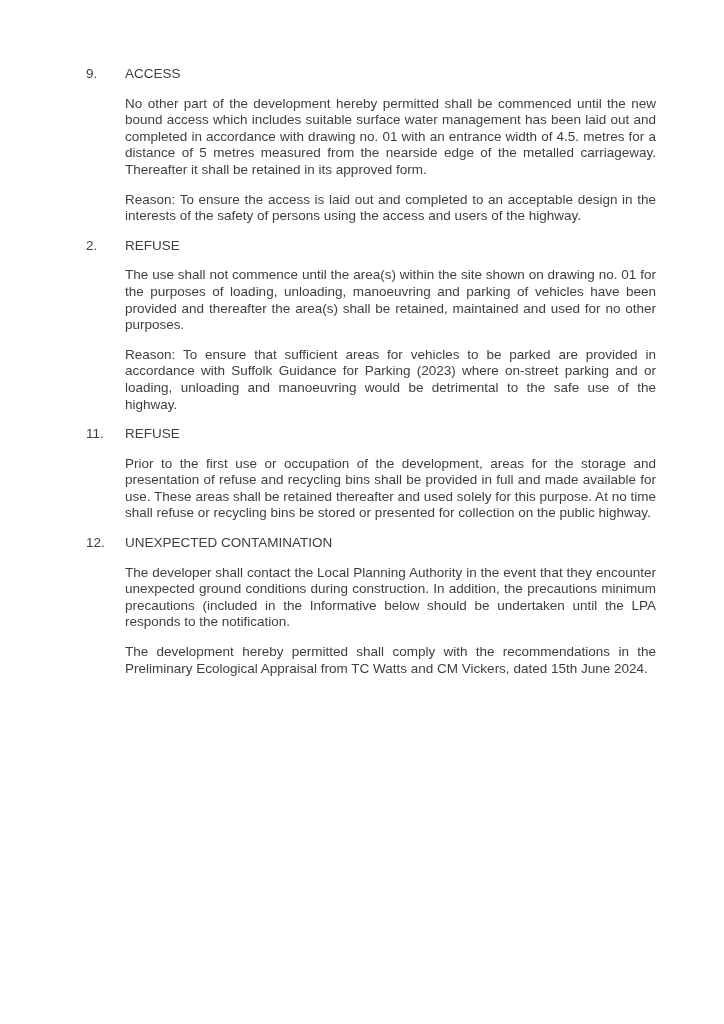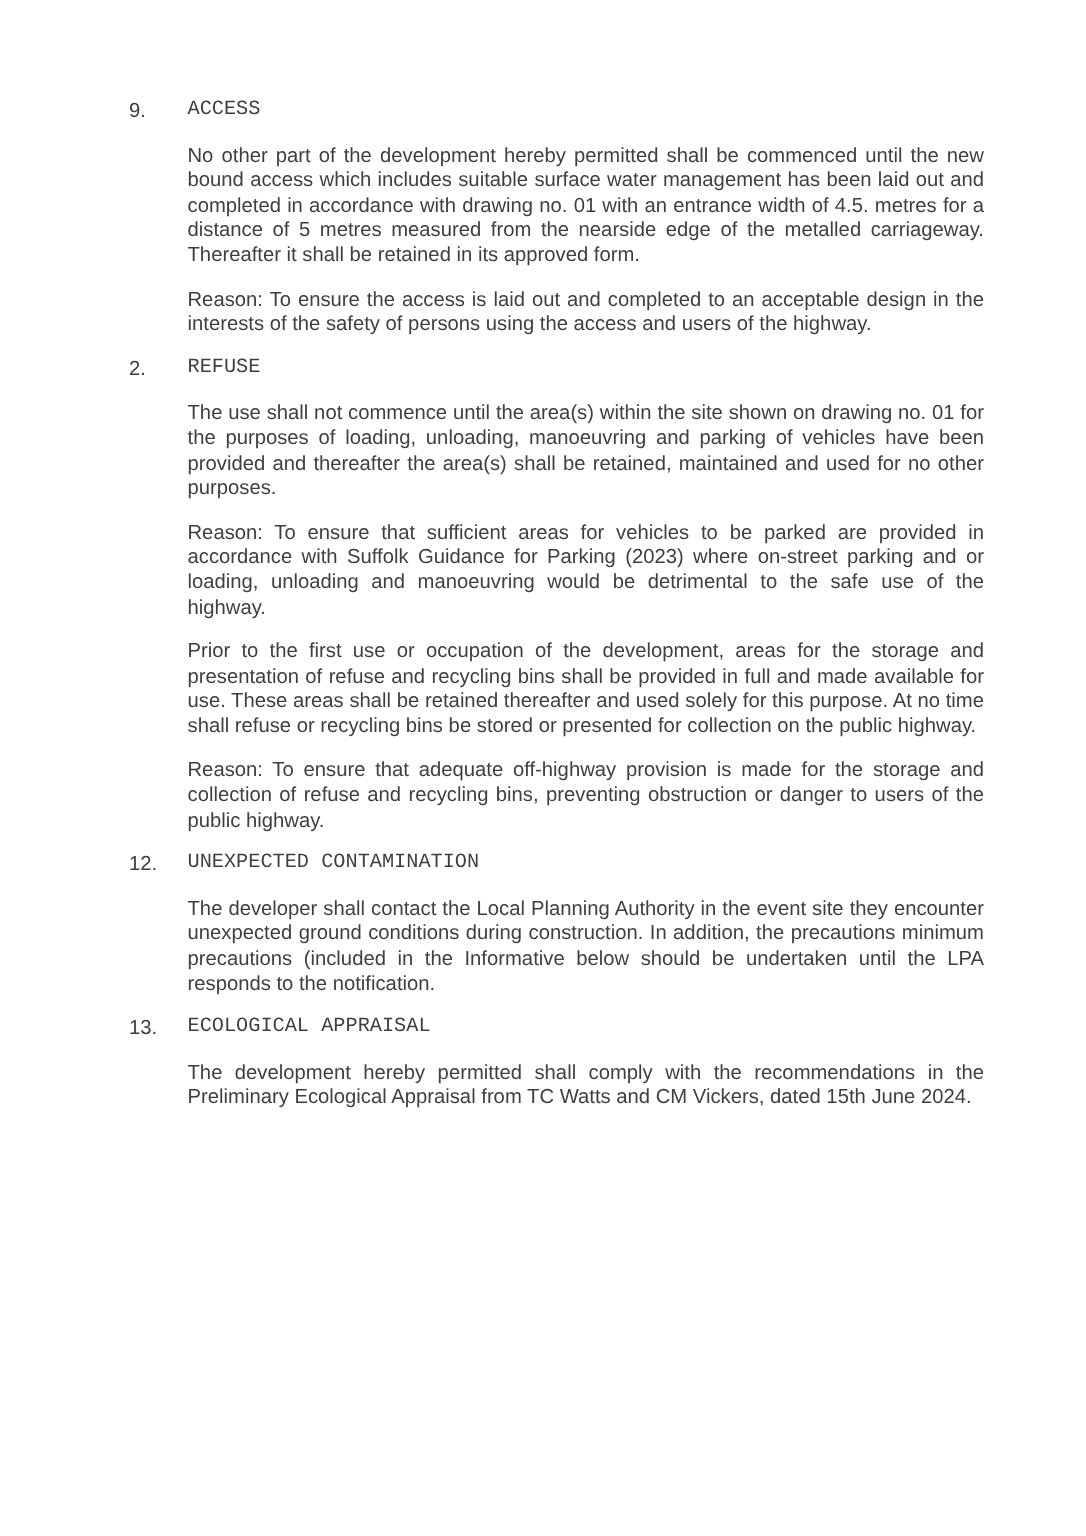--- a/index.html
+++ b/index.html
@@ -29,21 +29,20 @@
   }
   .sec-head {
     display: flex;
     margin: 0 0 13px 0;
   }
   .sec-num {
     flex: 0 0 39px;
   }
   .sec-title {
     flex: 1;
-    font-family: Liberation Mono, monospace;
   }
   .para {
     margin: 0 4px 13px 0;
     padding-left: 39px;
     text-align: justify;
     text-justify: inter-word;
   }
   .section:last-child .para:last-child {
     margin-bottom: 0;
   }
@@ -66,34 +65,33 @@
     <div class="section">
       <div class="sec-head">
         <span class="sec-num">2.</span>
         <span class="sec-title">REFUSE</span>
       </div>
       <p class="para">The use shall not commence until the area(s) within the site shown on drawing no. 01 for the purposes of loading, unloading, manoeuvring and parking of vehicles have been provided and thereafter the area(s) shall be retained, maintained and used for no other purposes.</p>
       <p class="para">Reason: To ensure that sufficient areas for vehicles to be parked are provided in accordance with Suffolk Guidance for Parking (2023) where on-street parking and or loading, unloading and manoeuvring would be detrimental to the safe use of the highway.</p>
     </div>
 
     <div class="section">
+      <div class="sec-head">
+        <span class="sec-num">11.</span>
+        <span class="sec-title">REFUSE</span>
+      </div>
       <p class="para">Prior to the first use or occupation of the development, areas for the storage and presentation of refuse and recycling bins shall be provided in full and made available for use. These areas shall be retained thereafter and used solely for this purpose. At no time shall refuse or recycling bins be stored or presented for collection on the public highway.</p>
-      <p class="para">Reason: To ensure that adequate off-highway provision is made for the storage and collection of refuse and recycling bins, preventing obstruction or danger to users of the public highway.</p>
     </div>
 
     <div class="section">
       <div class="sec-head">
         <span class="sec-num">12.</span>
         <span class="sec-title">UNEXPECTED CONTAMINATION</span>
       </div>
-      <p class="para">The developer shall contact the Local Planning Authority in the event site they encounter unexpected ground conditions during construction. In addition, the precautions minimum precautions (included in the Informative below should be undertaken until the LPA responds to the notification.</p>
+      <p class="para">The developer shall contact the Local Planning Authority in the event that they encounter unexpected ground conditions during construction. In addition, the precautions minimum precautions (included in the Informative below should be undertaken until the LPA responds to the notification.</p>
     </div>
 
     <div class="section">
-      <div class="sec-head">
-        <span class="sec-num">13.</span>
-        <span class="sec-title">ECOLOGICAL APPRAISAL</span>
-      </div>
       <p class="para">The development hereby permitted shall comply with the recommendations in the Preliminary Ecological Appraisal from TC Watts and CM Vickers, dated 15th June 2024.</p>
     </div>
 
   </div>
 </div>
 
 </body></html>

